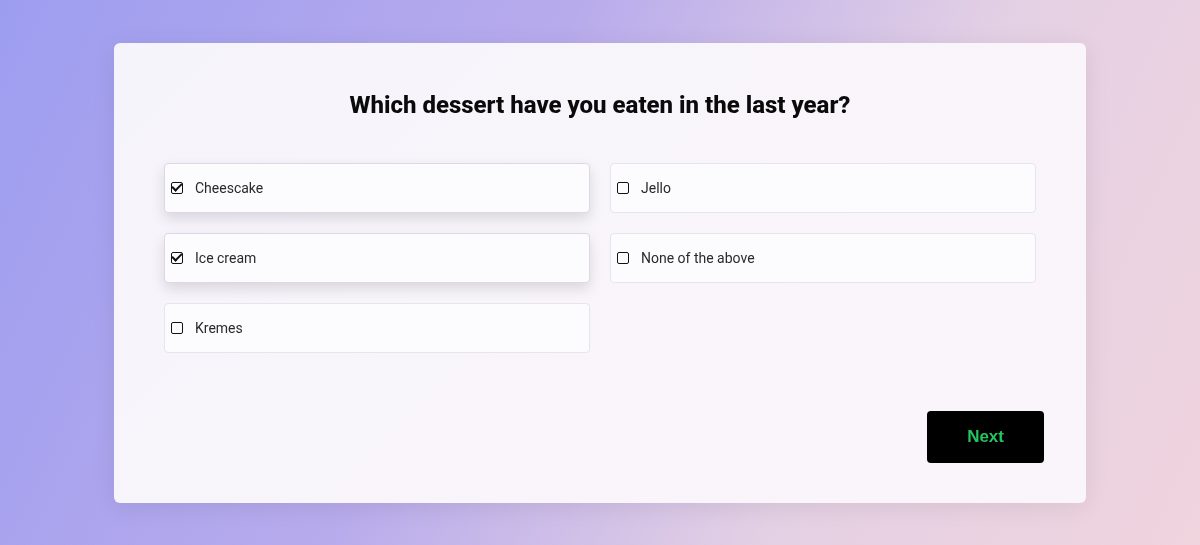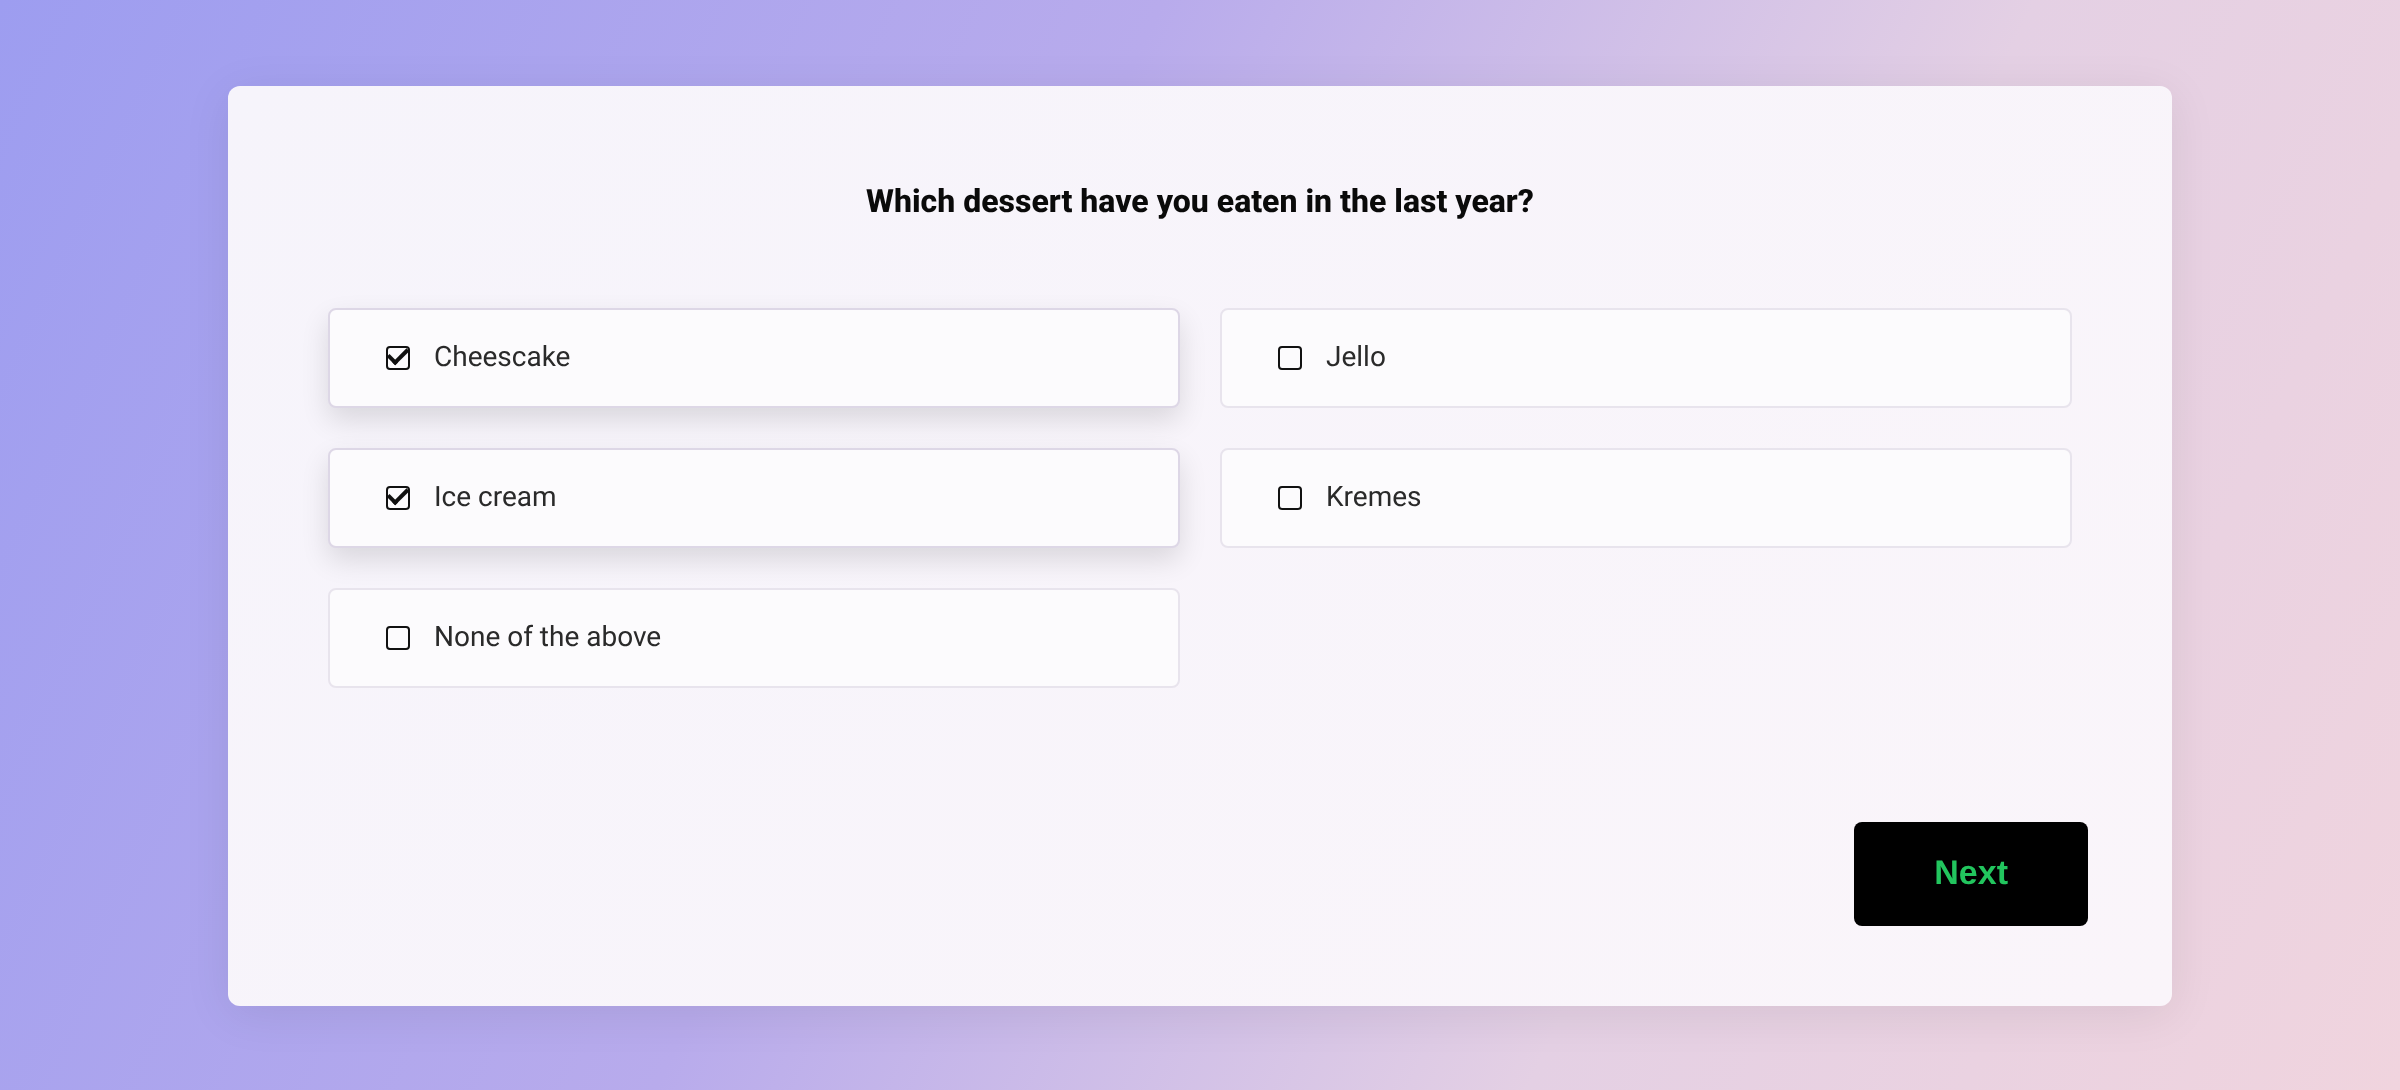--- a/index.html
+++ b/index.html
@@ -21,35 +21,35 @@
       background: linear-gradient(135deg, #f6f4fb 0%, #faf5fa 100%);
       width: 972px;
       height: 460px;
       border-radius: 6px;
       box-shadow: 0 4px 24px rgba(0,0,0,0.08);
       padding: 48px 50px 40px 50px;
       position: relative;
     }
     .question-title {
       text-align: center;
-      font-size: 16px;
+      font-size: 24px;
       font-weight: 800;
       color: #0a0a0a;
       margin-bottom: 44px;
     }
     .options-grid {
       display: grid;
       grid-template-columns: 1fr 1fr;
       gap: 20px 20px;
     }
     .option {
       background: #fcfbfd;
       border: 1px solid #e8e4ed;
       border-radius: 4px;
-      padding: 16px 28px;
+      padding: 16px 6px;
       display: flex;
       align-items: center;
       cursor: pointer;
       font-size: 14px;
       color: #2a2a2a;
       text-align: center;
     }
     .option.checked {
       box-shadow: 0 6px 14px rgba(0,0,0,0.12);
       border-color: #ddd7e6;
@@ -107,24 +107,24 @@
     </label>
 
     <label class="option checked">
       <span class="checkbox checked"></span>
       <span>Ice cream</span>
     </label>
 
 
     <label class="option">
       <span class="checkbox"></span>
-      <span>Kremes</span>
+      <span>None of the above</span>
     </label>
 
     <label class="option">
       <span class="checkbox"></span>
-      <span>None of the above</span>
+      <span>Kremes</span>
     </label>
 
   </div>
 
   <button class="next-btn">Next</button>
 </div>
 
 </body></html>

